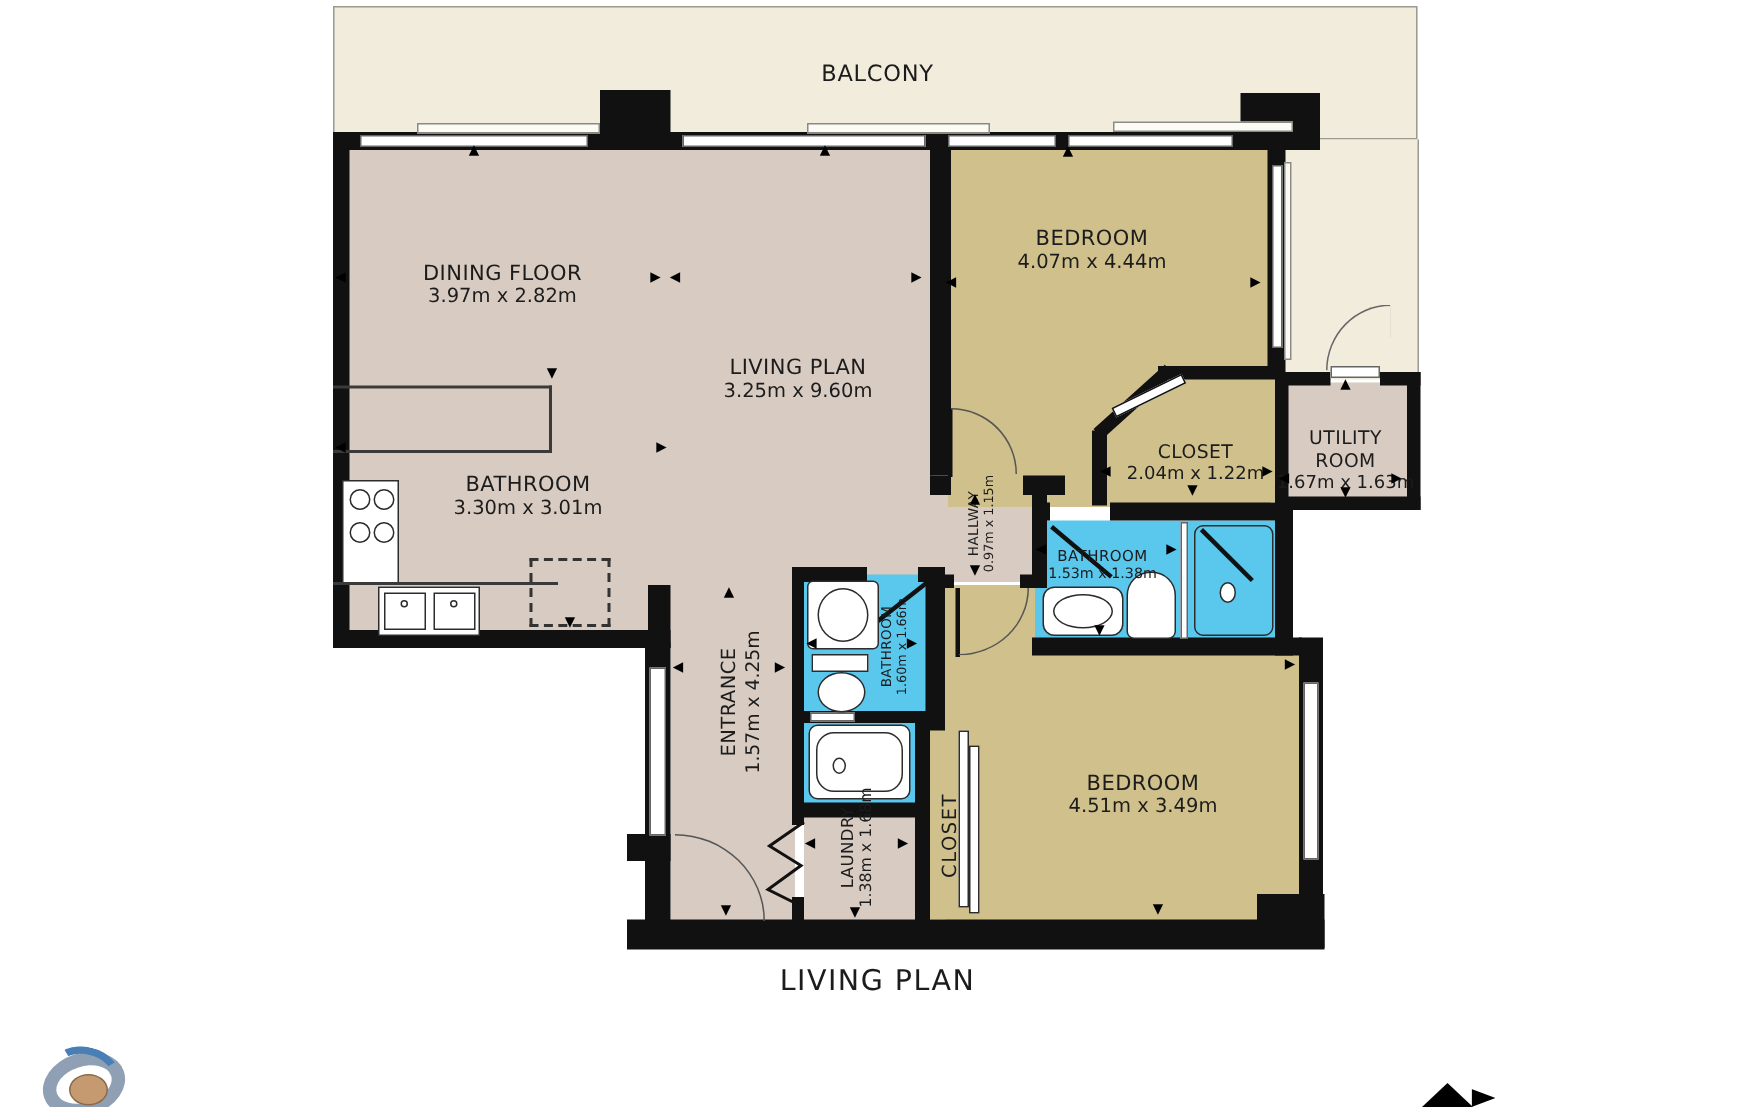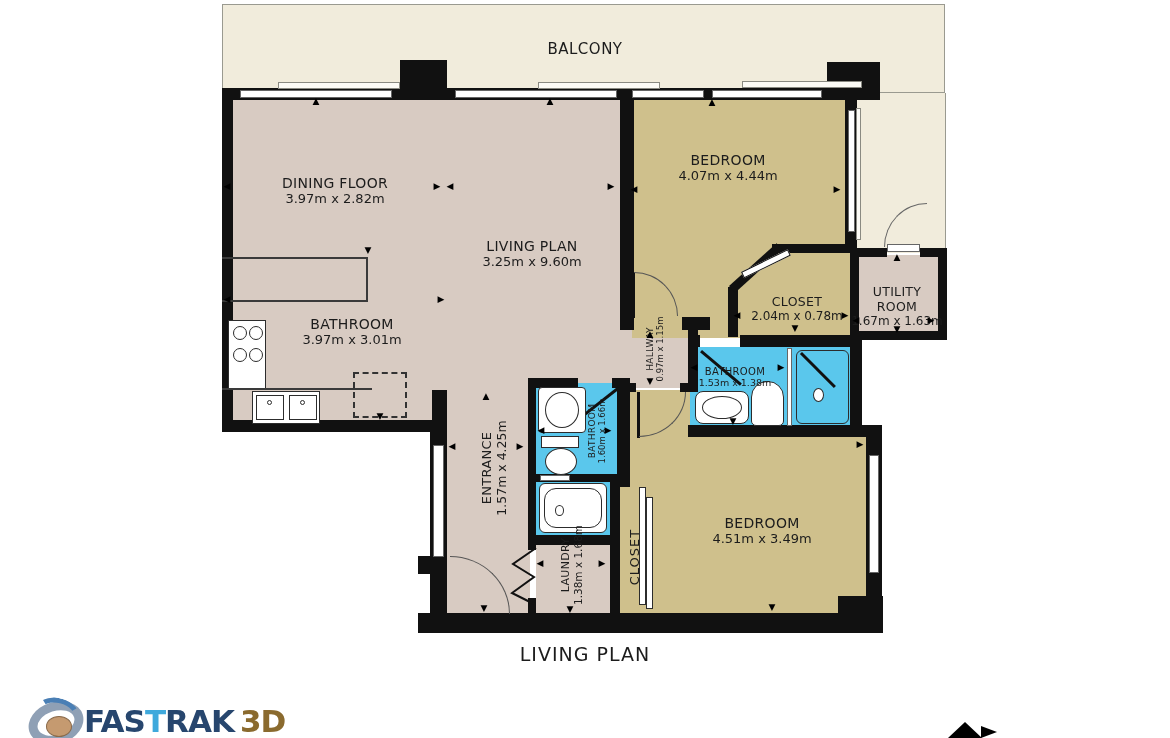--- a/index.html
+++ b/index.html
@@ -155,31 +155,31 @@
     <div class="rdims">3.97m x 2.82m</div>
   </div>
 
   <div class="label" style="left:532px;top:253px">
     <div class="rname">LIVING PLAN</div>
     <div class="rdims">3.25m x 9.60m</div>
   </div>
 
   <div class="label" style="left:352px;top:331px">
     <div class="rname">BATHROOM</div>
-    <div class="rdims">3.97m x 3.01m</div>
+    <div class="rdims">3.30m x 3.01m</div>
   </div>
 
   <div class="label" style="left:728px;top:167px">
     <div class="rname">BEDROOM</div>
     <div class="rdims">4.07m x 4.44m</div>
   </div>
 
   <div class="label" style="left:797px;top:308px">
     <div class="rname" style="font-size:12.5px">CLOSET</div>
-    <div class="rdims" style="font-size:12px">2.04m x 0.78m</div>
+    <div class="rdims" style="font-size:12px">2.04m x 1.22m</div>
   </div>
 
   <div class="label" style="left:897px;top:306px">
     <div class="rname" style="font-size:12.5px;white-space:normal;width:74px;margin:0 auto;line-height:15px">UTILITY ROOM</div>
     <div class="rdims" style="font-size:12px">1.67m x 1.63m</div>
   </div>
 
   <div class="label v" style="left:655px;top:349px">
     <div class="rname" style="font-size:9px">HALLWAY</div>
     <div class="rdims" style="font-size:8.5px">0.97m x 1.15m</div>
@@ -215,23 +215,20 @@
   </div>
 
   <div class="label" style="left:585px;top:654px;font-size:19px;letter-spacing:1px">
     <span>LIVING PLAN</span>
   </div>
 
   <div style="position:absolute;left:24px;top:696px;width:240px;height:60px">
     <div style="position:absolute;left:4px;top:6px;width:56px;height:42px;border:9px solid #8fa0b5;border-radius:50%;transform:rotate(-18deg);box-sizing:border-box"></div>
     <div style="position:absolute;left:10px;top:2px;width:46px;height:34px;border:5px solid transparent;border-top-color:#4a7fb5;border-radius:50%;transform:rotate(14deg);box-sizing:border-box"></div>
     <div style="position:absolute;left:22px;top:20px;width:24px;height:19px;background:#c59a70;border:1px solid #8a6a4a;border-radius:50%"></div>
-  </div>
-  <div id="logo-text">
-    <span class="tfas" style="color: rgb(39, 70, 110);">FAS</span><span class="tt" style="color: rgb(63, 169, 220);">T</span><span class="trak" style="color: rgb(39, 70, 110);">RAK</span><span class="t3d" style="color: rgb(138, 106, 46);">3D</span>
   </div>
 
   <div style="position:absolute;left:948px;top:722px;width:60px;height:16px">
     <div style="position:absolute;left:0;top:0;width:34px;height:16px;background:#000;clip-path:polygon(50% 0,100% 100%,0 100%)"></div>
     <div style="position:absolute;left:33px;top:4px;width:16px;height:12px;background:#000;clip-path:polygon(0 0,100% 50%,0 100%)"></div>
   </div>
 <div class="arrow" style="left: 316px; top: 101px;">▲</div>
     <div class="arrow" style="left: 550px; top: 101px;">▲</div>
     <div class="arrow" style="left: 712px; top: 102px;">▲</div>
     <div class="arrow" style="left: 897px; top: 257px;">▲</div>

